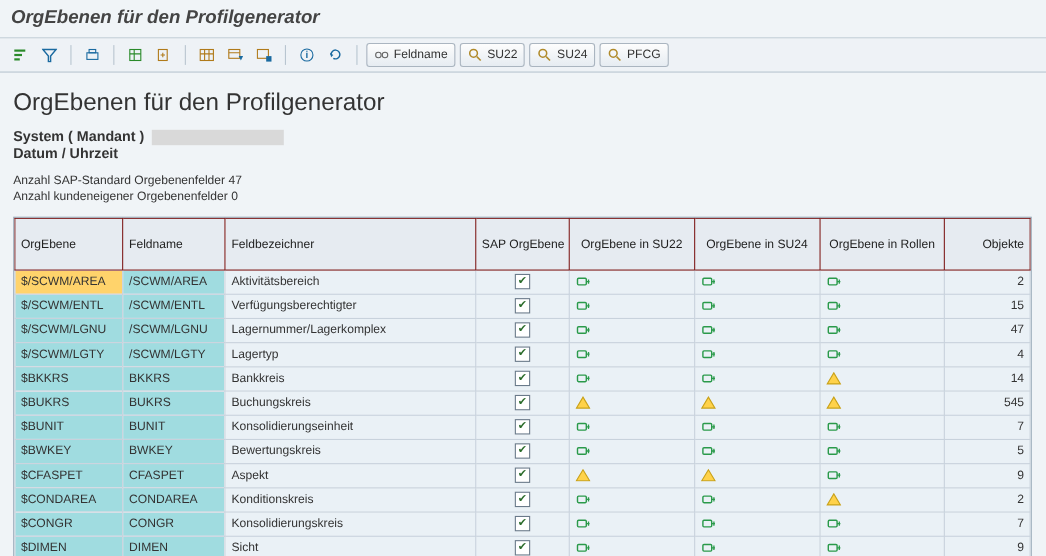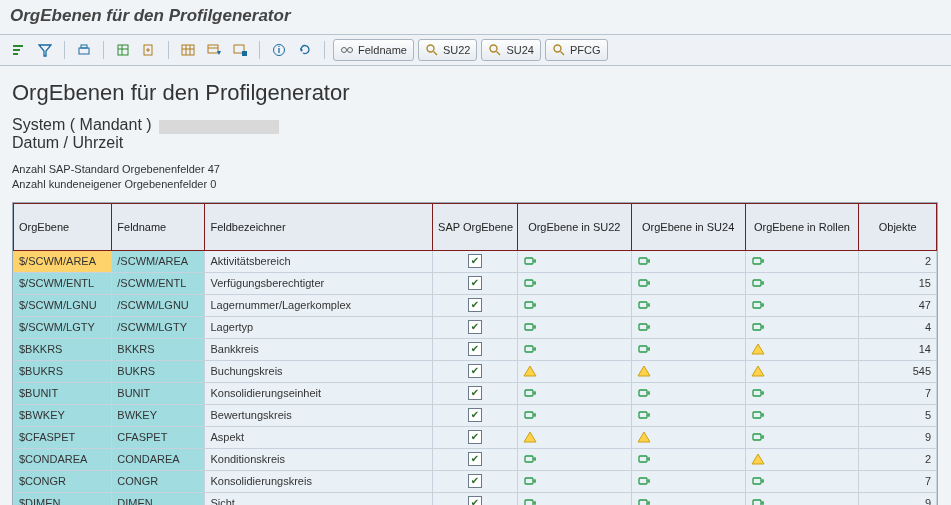--- a/index.html
+++ b/index.html
@@ -5,21 +5,21 @@
 html,body{margin:0;padding:0;font-family:Arial,Helvetica,sans-serif;font-size:11px;background:#f0f4f7;color:#333;}
 .title-bar{font-size:17px;font-weight:bold;font-style:italic;color:#444;padding:6px 10px 8px 10px;border-bottom:1px solid #b8c5d0;}
 .toolbar{display:flex;align-items:center;gap:4px;padding:4px 8px;border-bottom:1px solid #b8c5d0;background:#eef2f6;}
 .tb-btn{width:20px;height:20px;display:flex;align-items:center;justify-content:center;border:1px solid transparent;border-radius:2px;cursor:pointer;}
 .tb-sep{width:1px;height:18px;background:#b8c5d0;margin:0 4px;}
 .tb-txt-btn{display:flex;align-items:center;gap:4px;height:20px;padding:0 6px;border:1px solid #aab5c0;border-radius:3px;background:linear-gradient(#fdfdfd,#e6ecf2);cursor:pointer;font-size:11px;}
 .tb-txt-btn .ico{width:14px;height:14px;display:flex;align-items:center;justify-content:center;}
 .content{padding:10px 12px;}
 .page-title{font-size:22px;font-weight:normal;color:#333;margin:4px 0 10px 0;}
 .meta-block{margin-bottom:10px;}
-.meta-label{font-weight:normal;font-size:16px;display:inline-block;}
+.meta-label{font-weight:bold;font-size:13px;display:inline-block;}
 .meta-field{display:inline-block;background:#d9d9d9;width:120px;height:14px;vertical-align:middle;margin-left:4px;}
 .counts{font-size:11px;margin:8px 0 10px 0;line-height:1.35;}
 .grid-wrap{border:1px solid #99aab8;overflow:hidden;max-width:924px;}
 .grid{border-collapse:collapse;width:100%;table-layout:fixed;font-size:11px;}
 .grid th{background:#e6ebf1;border:1px solid #7f1d1d;padding:14px 5px;text-align:left;font-weight:normal;color:#222;height:18px;white-space:nowrap;overflow:hidden;}
 .grid td{border:1px solid #c8d2dc;padding:2px 5px;height:17px;white-space:nowrap;overflow:hidden;}
 .grid td.c-center{text-align:center;}
 .grid td.c-right{text-align:right;}
 .col-org{width:95px;}
 .col-field{width:90px;}
@@ -181,21 +181,21 @@
       </colgroup>
       <thead>
         <tr>
           <th>OrgEbene</th>
           <th>Feldname</th>
           <th>Feldbezeichner</th>
           <th style="text-align:right">SAP OrgEbene</th>
           <th style="text-align:center">OrgEbene in SU22</th>
           <th style="text-align:center">OrgEbene in SU24</th>
           <th style="text-align:center">OrgEbene in Rollen</th>
-          <th style="text-align:center">Objekte</th>
+          <th style="text-align:right">Objekte</th>
         </tr>
       </thead>
       <tbody id="grid-body">
           <tr>
             <td class="cell-key sel">$/SCWM/AREA</td>
             <td class="cell-field">/SCWM/AREA</td>
             <td class="cell-data">Aktivitätsbereich</td>
             <td class="cell-data c-center"><span class="chk">✔</span></td>
             <td class="cell-data c-center">
               <svg width="14" height="12">

